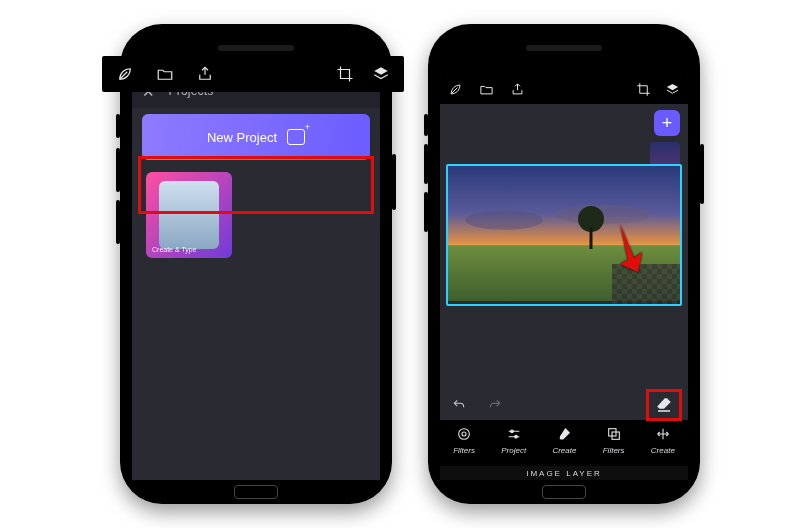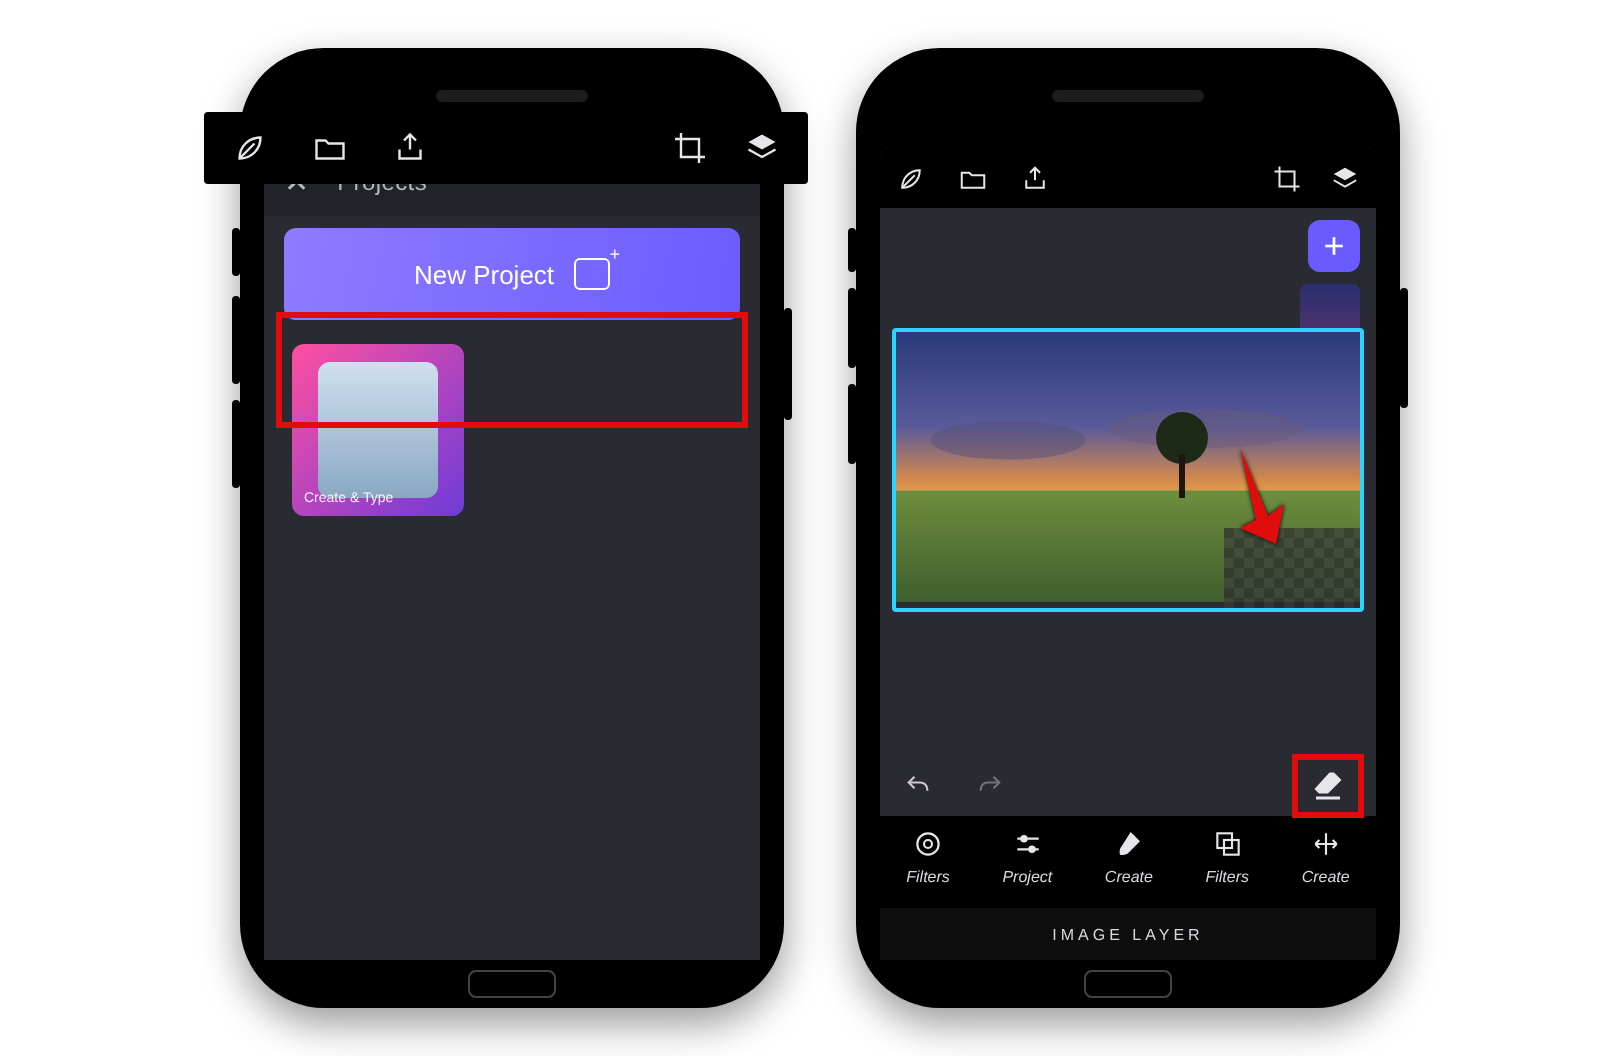--- a/index.html
+++ b/index.html
@@ -152,21 +152,21 @@
   }
 
   .tool-row{
     height:46px; background:#000; display:flex; align-items:flex-start;
     justify-content:space-around; padding-top:5px;font-style:italic;
   }
   .tool{display:flex; flex-direction:column; align-items:center; gap:3px; color:#d8d8de; font-size:8px;}
   .tool .tic{height:18px; display:flex; align-items:center;}
 
   .image-layer{
-    height:26px; background:#0e0e0e; color:#d8d8de; font-size:8px; letter-spacing:2px;
+    height:14px; background:#0e0e0e; color:#d8d8de; font-size:8px; letter-spacing:2px;
     display:flex; align-items:center; justify-content:center; text-transform:uppercase;
   }
 </style>
 </head>
 <body>
 
 <div class="stage">
 
   <div class="phone left">
     <div class="side-btn s1"></div>

